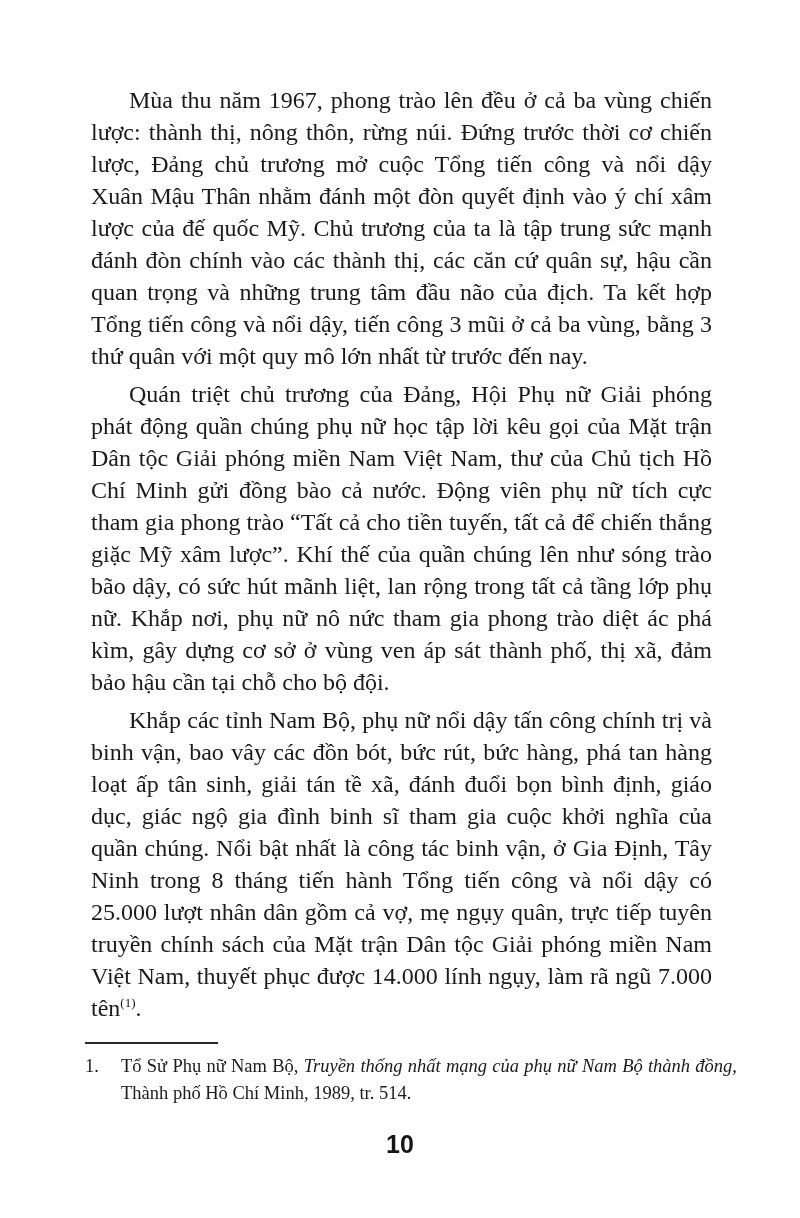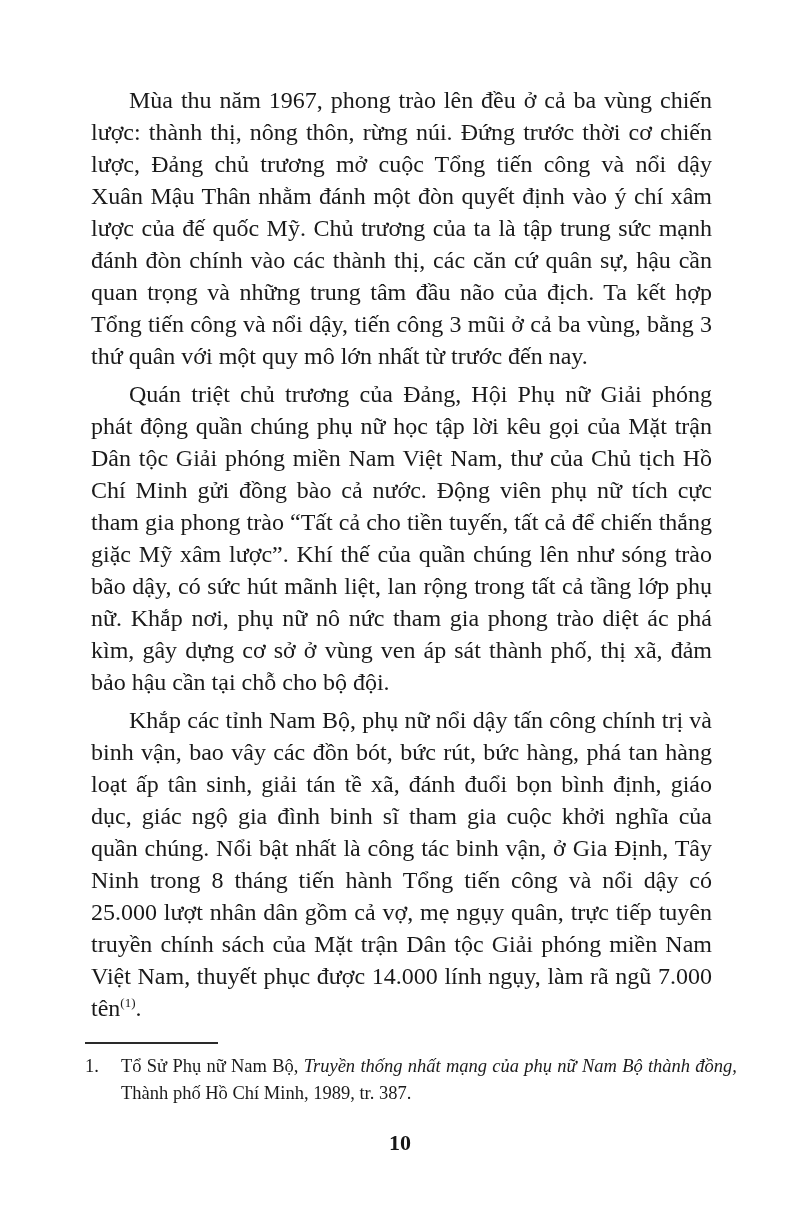--- a/index.html
+++ b/index.html
@@ -73,23 +73,23 @@
   }
   .fn-title {
     font-style: italic;
   }
   .page-number {
     position: absolute;
     left: 0;
     top: 1130px;
     width: 800px;
     text-align: center;
-    font-family: Liberation Serif, serif;
+    font-family: Liberation Sans, sans-serif;
     font-weight: 700;
-    font-size: 22px;
+    font-size: 25px;
     color: #161616;
   }
 </style>
 </head>
 <body>
 
 <div class="page">
   <div class="content">
 
 
@@ -99,18 +99,18 @@
       <p>Quán triệt chủ trương của Đảng, Hội Phụ nữ Giải phóng phát động quần chúng phụ nữ học tập lời kêu gọi của Mặt trận Dân tộc Giải phóng miền Nam Việt Nam, thư của Chủ tịch Hồ Chí Minh gửi đồng bào cả nước. Động viên phụ nữ tích cực tham gia phong trào “Tất cả cho tiền tuyến, tất cả để chiến thắng giặc Mỹ xâm lược”. Khí thế của quần chúng lên như sóng trào bão dậy, có sức hút mãnh liệt, lan rộng trong tất cả tầng lớp phụ nữ. Khắp nơi, phụ nữ nô nức tham gia phong trào diệt ác phá kìm, gây dựng cơ sở ở vùng ven áp sát thành phố, thị xã, đảm bảo hậu cần tại chỗ cho bộ đội.</p>
 
       <p><span>Khắp các tỉnh Nam Bộ, phụ nữ nổi dậy tấn công chính trị và binh vận, bao vây các đồn bót, bức rút, bức hàng, phá tan hàng loạt ấp tân sinh, giải tán tề xã, đánh đuổi bọn bình định, giáo dục, giác ngộ gia đình binh sĩ tham gia cuộc khởi nghĩa của quần chúng. Nổi bật nhất là công tác binh vận, ở Gia Định, Tây Ninh trong 8 tháng tiến hành Tổng tiến công và nổi dậy có 25.000 lượt nhân dân gồm cả vợ, mẹ ngụy quân, trực tiếp tuyên truyền chính sách của Mặt trận Dân tộc Giải phóng miền Nam Việt Nam, thuyết phục được 14.000 lính ngụy, làm rã ngũ 7.000 tên</span><sup>(1)</sup><span>.</span></p>
     </div>
   </div>
 
   <div class="footnote-area">
     <div class="footnote-rule"></div>
     <div class="footnote">
       <span class="fn-num">1.</span>
-      <span class="fn-text"><span>Tổ Sử Phụ nữ Nam Bộ, </span><span class="fn-title">Truyền thống nhất mạng của phụ nữ Nam Bộ thành đồng,</span><span> Thành phố Hồ Chí Minh, 1989, tr. 387.</span></span>
+      <span class="fn-text"><span>Tổ Sử Phụ nữ Nam Bộ, </span><span class="fn-title">Truyền thống nhất mạng của phụ nữ Nam Bộ thành đồng,</span><span> Thành phố Hồ Chí Minh, 1989, tr. 514.</span></span>
     </div>
   </div>
 
   <div class="page-number">10</div>
 </div>
 
 </body></html>

